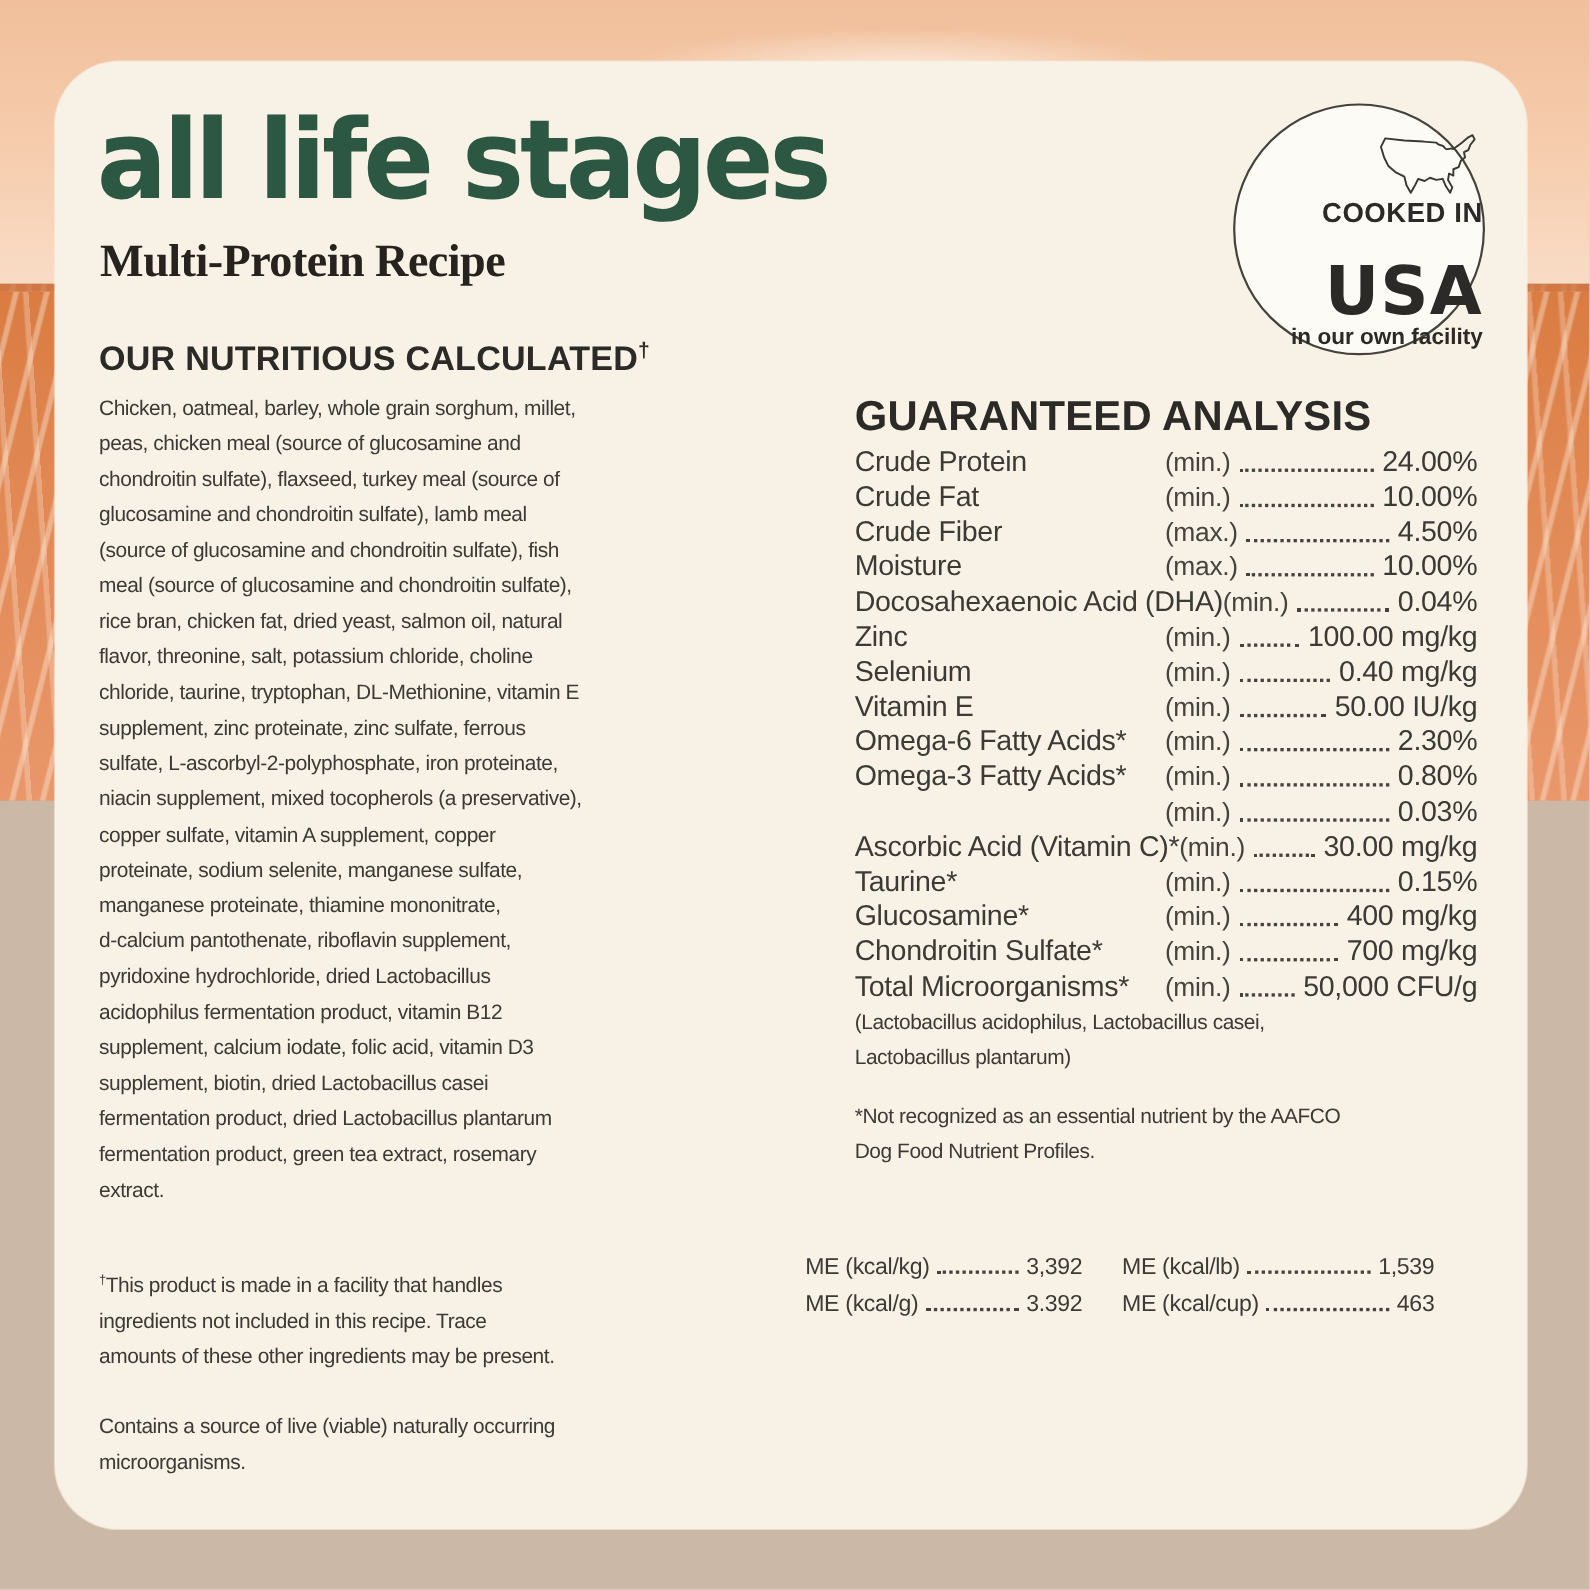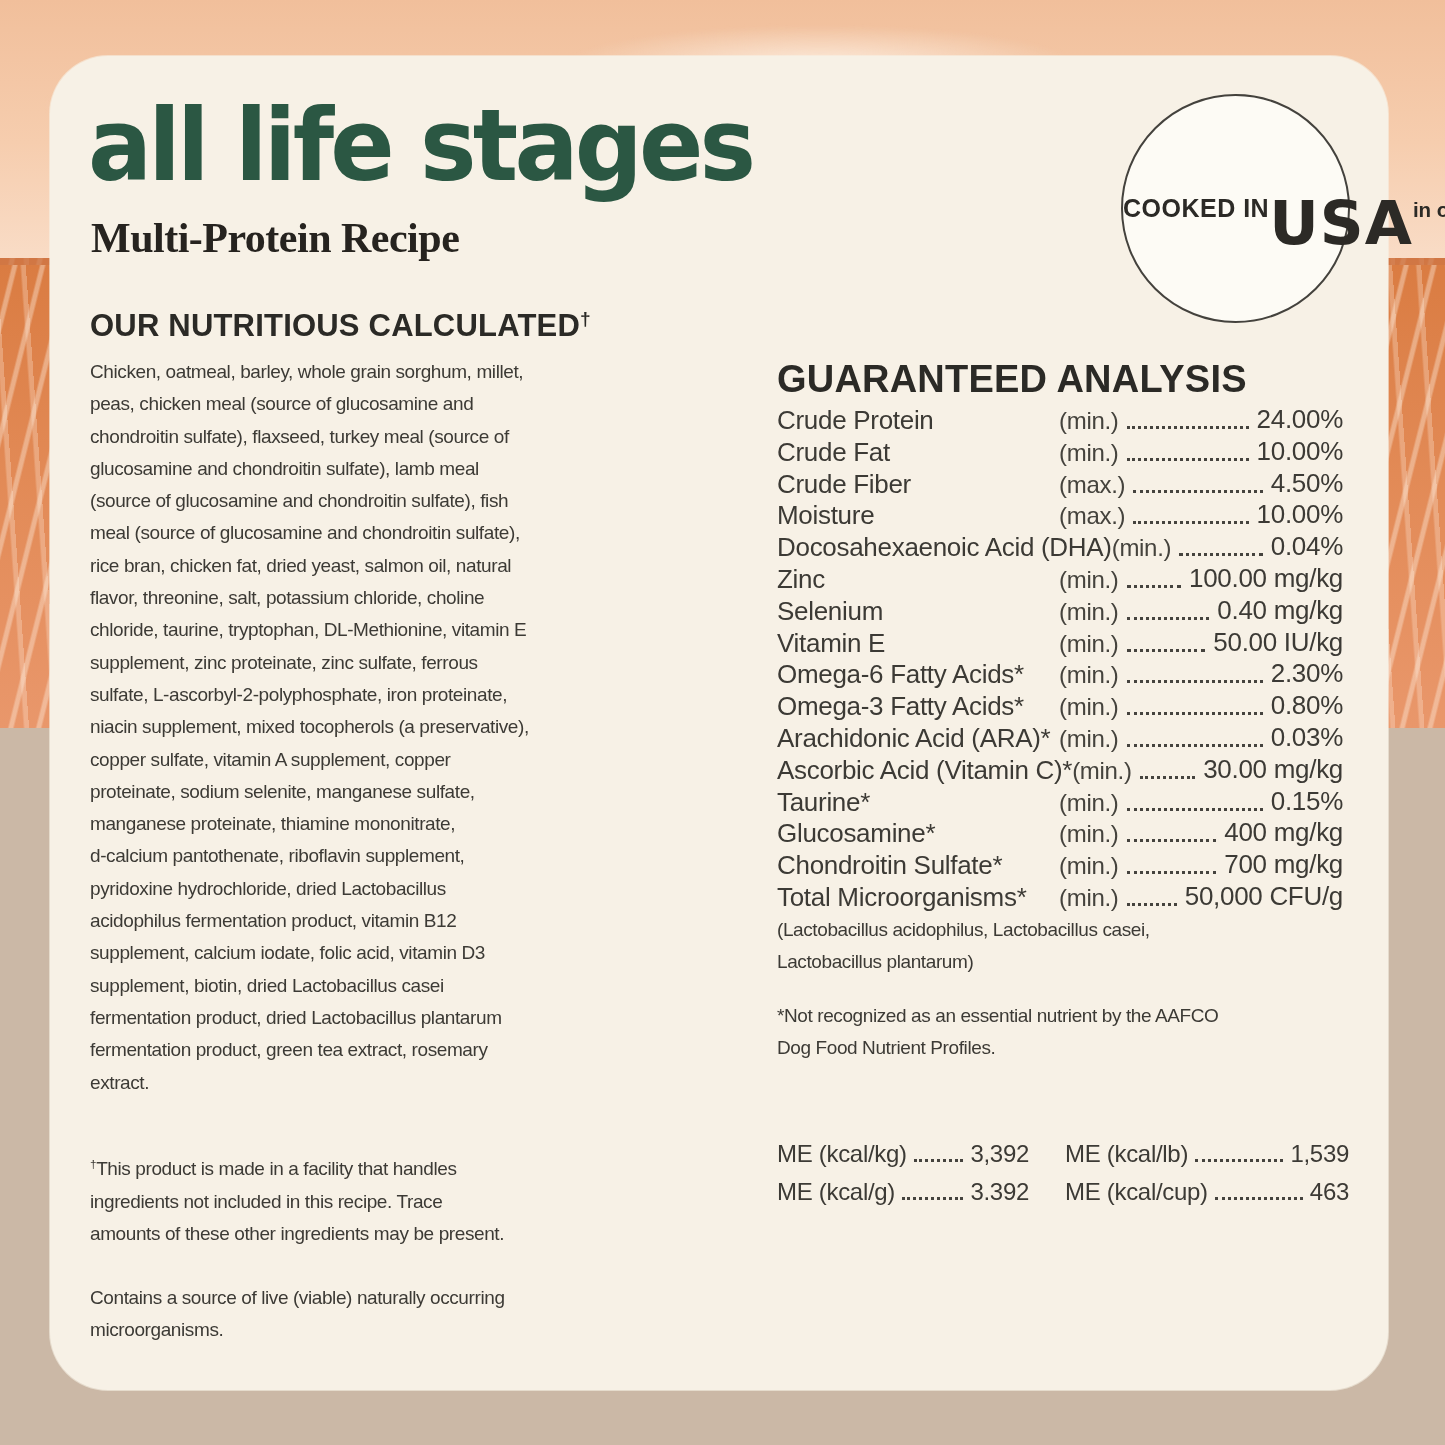--- a/index.html
+++ b/index.html
@@ -33,22 +33,22 @@
           background:#f7f1e6; border-radius:58px; box-shadow:0 0 0 1px rgba(247,241,230,.6); }
 
   .title { position:absolute; left:88px; top:96px; font-family:"DejaVu Sans", sans-serif;
            font-weight:800; font-size:100px; line-height:100px; letter-spacing:-4px;
            color:#2b5743; transform:scaleX(.95); transform-origin:left top; white-space:nowrap; }
   .subtitle { position:absolute; left:91px; top:214px; font-family:"Liberation Serif", serif;
               font-weight:700; font-size:42px; color:#26231f; letter-spacing:-0.5px; }
 
   
   .badge { position:absolute; left:1121px; top:94px; width:229px; height:229px; border-radius:50%;
-           background:#fdfbf5; border:2.5px solid #44423d; display:flex; flex-direction:row;
-           align-items:center; color:#2c2a26; }
+           background:#fdfbf5; border:2.5px solid #44423d; display:flex; flex-direction:column;
+           align-items:flex-end; color:#2c2a26; }
   .badge svg { margin-top:24px; }
   .badge-l1 { font-size:25px; font-weight:700; letter-spacing:.5px; margin-top:0px; white-space:nowrap; }
   .badge-l2 { font-family:"DejaVu Sans", sans-serif; font-size:61px; font-weight:700;
               line-height:56px; letter-spacing:1px;margin-top:28px; }
   .badge-l3 { font-size:20.5px; font-weight:700; margin-top:2px; white-space:nowrap; }
 
   
   .h-sec { position:absolute; font-weight:700; color:#2b2a26; white-space:nowrap; }
   .body-txt { position:absolute; font-size:19px; line-height:32.3px; letter-spacing:-0.4px;
               color:#3c3a35; white-space:pre-line; }
@@ -67,23 +67,23 @@
   .ga-right { display:flex; align-items:flex-end; margin-left:auto; width:284px;
               min-width:0; flex-shrink:1; }
   .ga-qual { flex:0 0 auto; font-size:24px; color:#45433d; }
   .ga-dots { flex:1 1 auto; min-width:10px; border-bottom:3.4px dotted #45433e; margin:0 8px 6px; }
   .ga-val { flex:0 0 auto; }
 
   .ga-paren { left:777px; top:914px; width:620px; }
   .ga-foot  { left:777px; top:1000px; width:620px; }
 
   .cal-heading { left:777px; top:1088px; font-size:36px; letter-spacing:-0.8px; }
-  .cal-grid { position:absolute; left:777px; top:1140px; width:572px; display:grid;
+  .cal-grid { position:absolute; left:732px; top:1140px; width:572px; display:grid;
               grid-template-columns:252px 284px; column-gap:36px; row-gap:10px;
-              font-size:24px; letter-spacing:-0.3px; color:#3c3a35; }
+              font-size:21px; letter-spacing:-0.3px; color:#3c3a35; }
   .cal-row { display:flex; align-items:flex-end; white-space:nowrap; }
   .cal-dots { flex:1 1 auto; min-width:12px; border-bottom:3.4px dotted #45433e; margin:0 7px 6px; }
 </style>
 </head>
 <body>
 
 <div class="scene">
 
   <div class="sky">
     <div class="cloud c1"></div>
@@ -224,21 +224,20 @@
       </div>
     <div class="ga-row">
         <span class="ga-label">Omega-3 Fatty Acids*</span>
         <span class="ga-right">
           <span class="ga-qual">(min.)</span>
           <span class="ga-dots"></span>
           <span class="ga-val">0.80%</span>
         </span>
       </div>
     <div class="ga-row">
-        <span class="ga-label">Arachidonic Acid (ARA)*</span>
         <span class="ga-right">
           <span class="ga-qual">(min.)</span>
           <span class="ga-dots"></span>
           <span class="ga-val">0.03%</span>
         </span>
       </div>
     <div class="ga-row">
         <span class="ga-label">Ascorbic Acid (Vitamin C)*</span>
         <span class="ga-right">
           <span class="ga-qual">(min.)</span>

